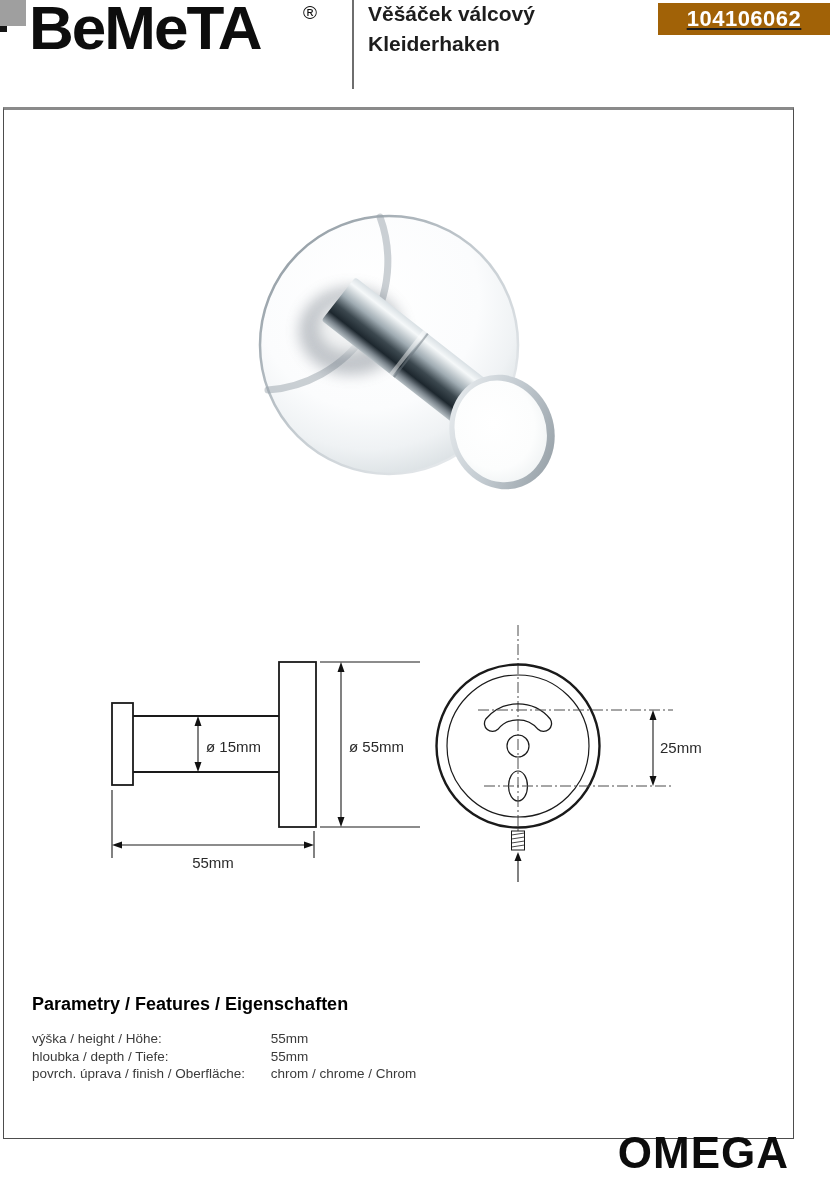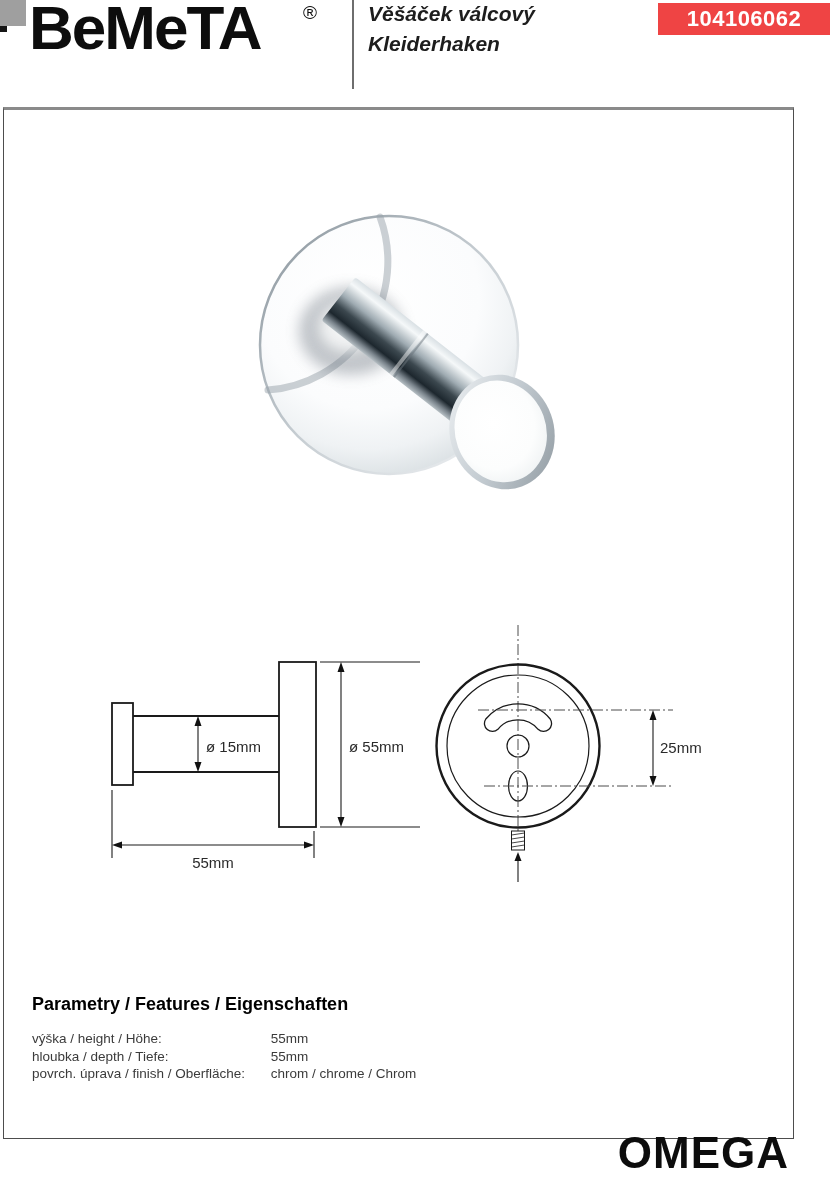--- a/index.html
+++ b/index.html
@@ -10,24 +10,24 @@
   
   .gray-square{position:absolute;left:0;top:0;width:26px;height:26px;background:#9f9f9f;}
   .black-sliver{position:absolute;left:0;top:26px;width:7px;height:6px;background:#161616;}
   .brand{
     position:absolute;left:29px;top:-8px;font-size:62px;font-weight:700;letter-spacing:-2px;
     color:#0d0d0d;white-space:nowrap;
   }
   .brand-reg{position:absolute;left:303px;top:2px;font-size:19px;font-weight:400;color:#0d0d0d;}
   .header-divider{position:absolute;left:352px;top:0;width:2px;height:89px;background:#6e6e6e;}
   .titles{position:absolute;left:368px;top:-1px;}
-  .titles div{font-size:21px;font-weight:700;line-height:30px;color:#1d1d1d;white-space:nowrap;font-style:italic;}
+  .titles div{font-size:21px;font-weight:700;line-height:30px;color:#1d1d1d;white-space:nowrap;}
   .code-badge{
-    position:absolute;left:658px;top:3px;width:172px;height:32px;background:#ef4444;
-    display:flex;align-items:center;justify-content:center;
+    position:absolute;left:658px;top:3px;width:172px;height:32px;background:#a16207;
+    display:flex;align-items:center;justify-content:center;text-decoration:underline;
   }
   .code-badge span{color:#ffffff;font-size:22px;font-weight:700;letter-spacing:.5px;}
   
   .main-box{
     position:absolute;left:3px;top:107px;width:791px;height:1032px;box-sizing:border-box;
     border:1px solid #4d4d4d;border-top:3px solid #8a8a8a;background:#ffffff;
   }
   .photo-svg{position:absolute;left:235px;top:165px;}
   .drawing-svg{position:absolute;left:80px;top:598px;}
   

